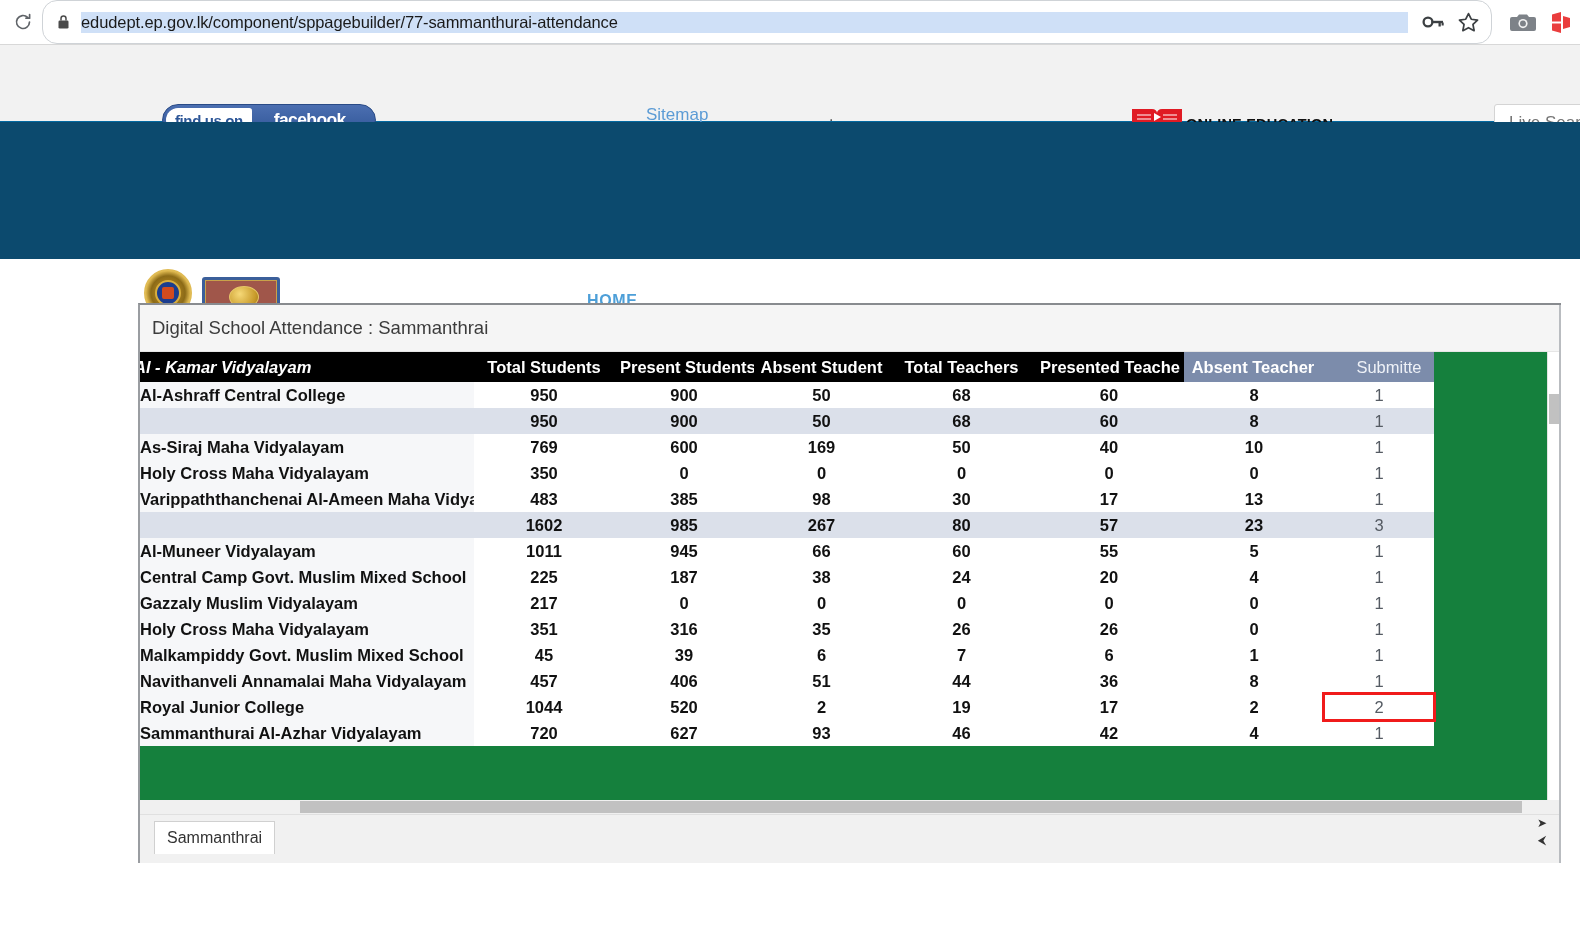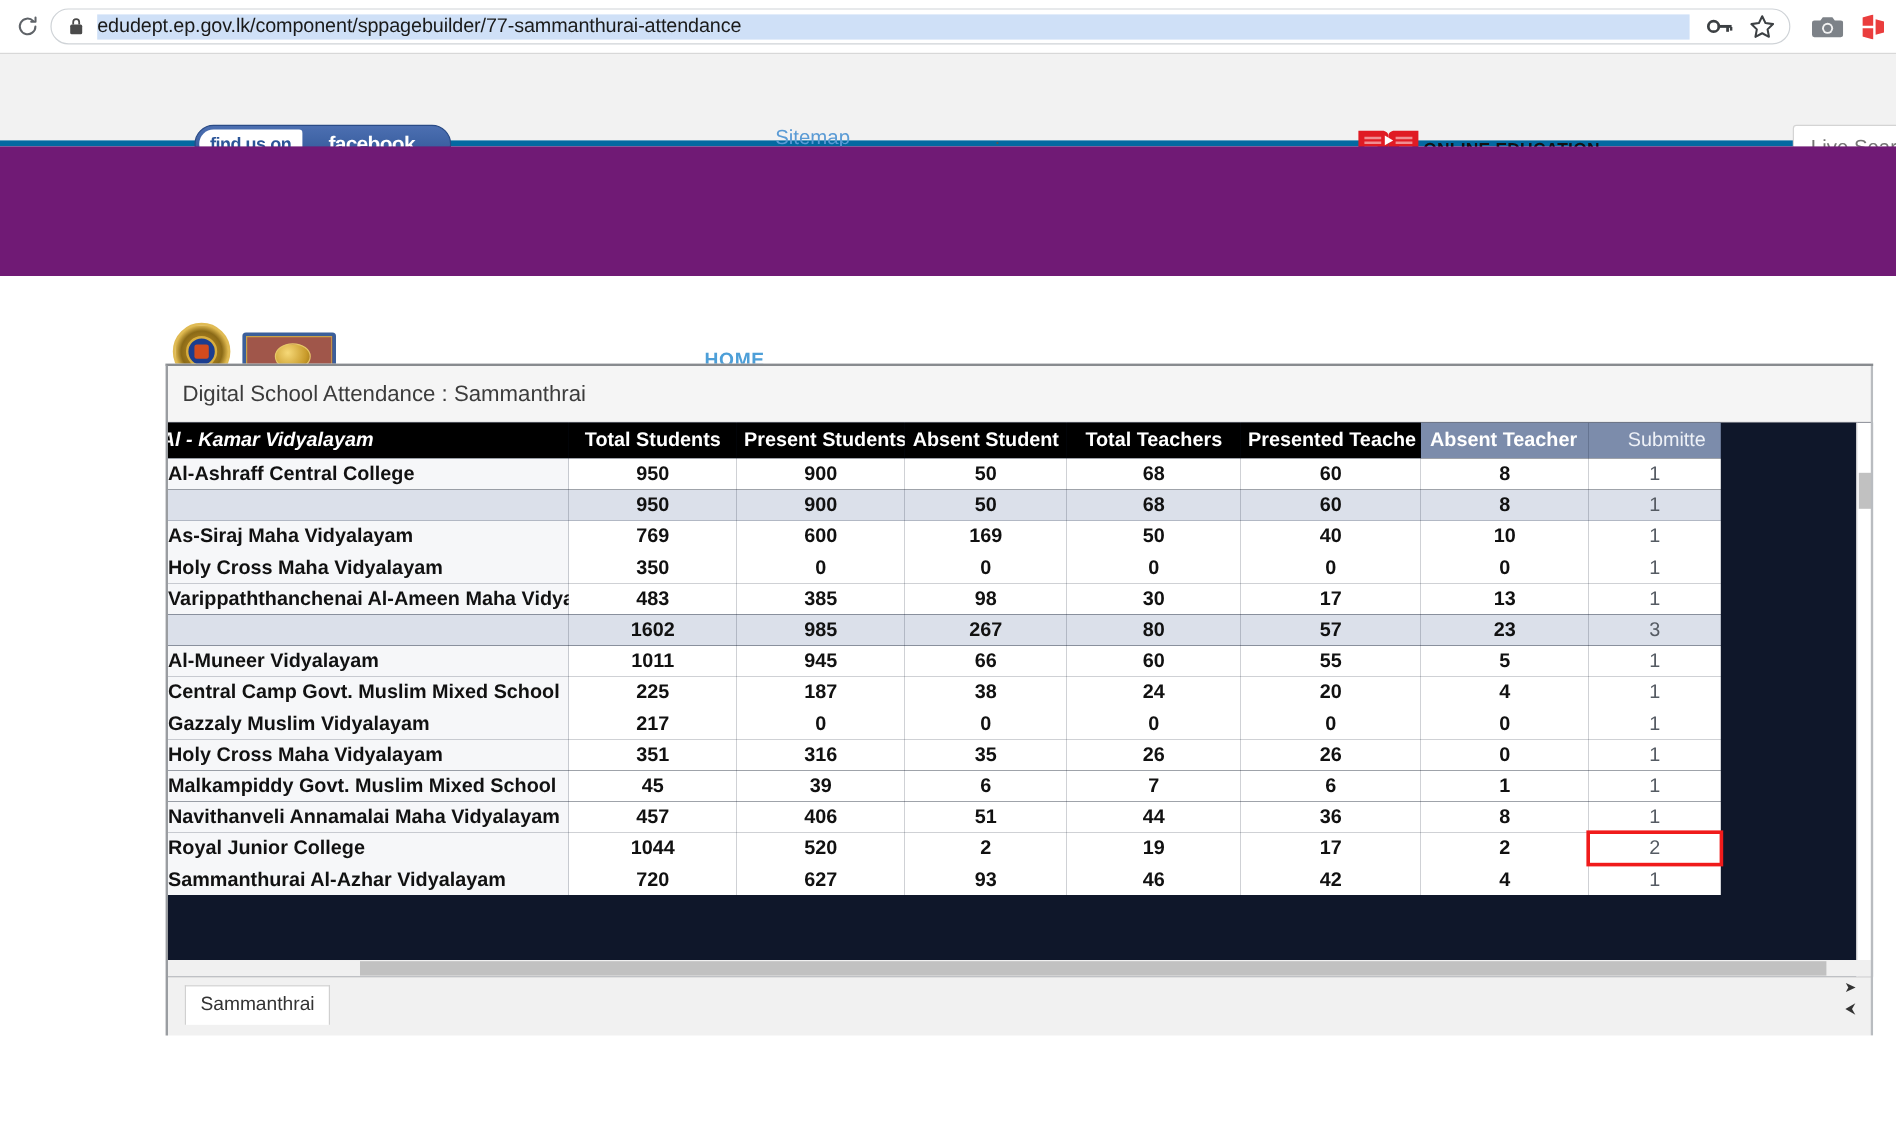--- a/index.html
+++ b/index.html
@@ -24,21 +24,21 @@
     width: 30px; height: 30px;
     display: flex; align-items: center; justify-content: center;
     color: #5f6368;
     font-size: 19px;
     cursor: pointer;
     flex: 0 0 auto;
     margin-right: 4px;
   }
   .omnibox {
     flex: 1 1 auto;
-    height: 30px;
+    height: 44px;
     border: 1px solid #cfd3d7;
     border-radius: 15px;
     display: flex;
     align-items: center;
     padding: 0 12px 0 14px;
     background: #fff;
     min-width: 0;
   }
   .lock-icon {
     flex: 0 0 auto;
@@ -71,21 +71,21 @@
     margin-left: 18px;
     margin-right: 2px;
   }
   .ext-icons .ic { cursor: pointer; display: flex; align-items: center; }
 
   
   .site-top {
     height: 77px;
     background: #f2f2f2;
     position: relative;
-    border-bottom: 5px solid #0369a1;
+    border-bottom: 1px solid #0369a1;
   }
   .fb-badge {
     position: absolute;
     left: 162px; top: 59px;
     width: 214px; height: 32px;
     border-radius: 16px;
     background: linear-gradient(#4c6fb1,#2f5596);
     border: 1px solid #2a4b86;
     display: flex;
     align-items: stretch;
@@ -156,22 +156,22 @@
     border: 0; outline: 0;
     font-size: 17px;
     color: #6b6b6b;
     font-family: "Liberation Sans", sans-serif;
     width: 100%;
     background: transparent;
   }
 
   
   .navbar {
-    height: 108px;
-    background: #701a75;
+    height: 137px;
+    background: #0c4a6e;
     position: relative;
     display: flex;
     align-items: center;
   }
   .brand {
     position: absolute;
     left: 140px; top: 145px;
     display: flex; align-items: center;
     gap: 6px;
     cursor: pointer;
@@ -300,21 +300,21 @@
     display: flex; align-items: center;
     padding-left: 12px;
     font-size: 18.5px;
     color: #3c3c3c;
     border-bottom: 1px solid #e6e6e6;
   }
   .grid-area {
     position: relative;
     height: 462px;
     overflow: hidden;
-    background: #0f172a;
+    background: #15803d;
   }
   table.sheet {
     border-collapse: collapse;
     table-layout: fixed;
     width: 1270px;
     font-size: 16px;
   }
   table.sheet th, table.sheet td {
     height: 26px;
     padding: 0 6px;

